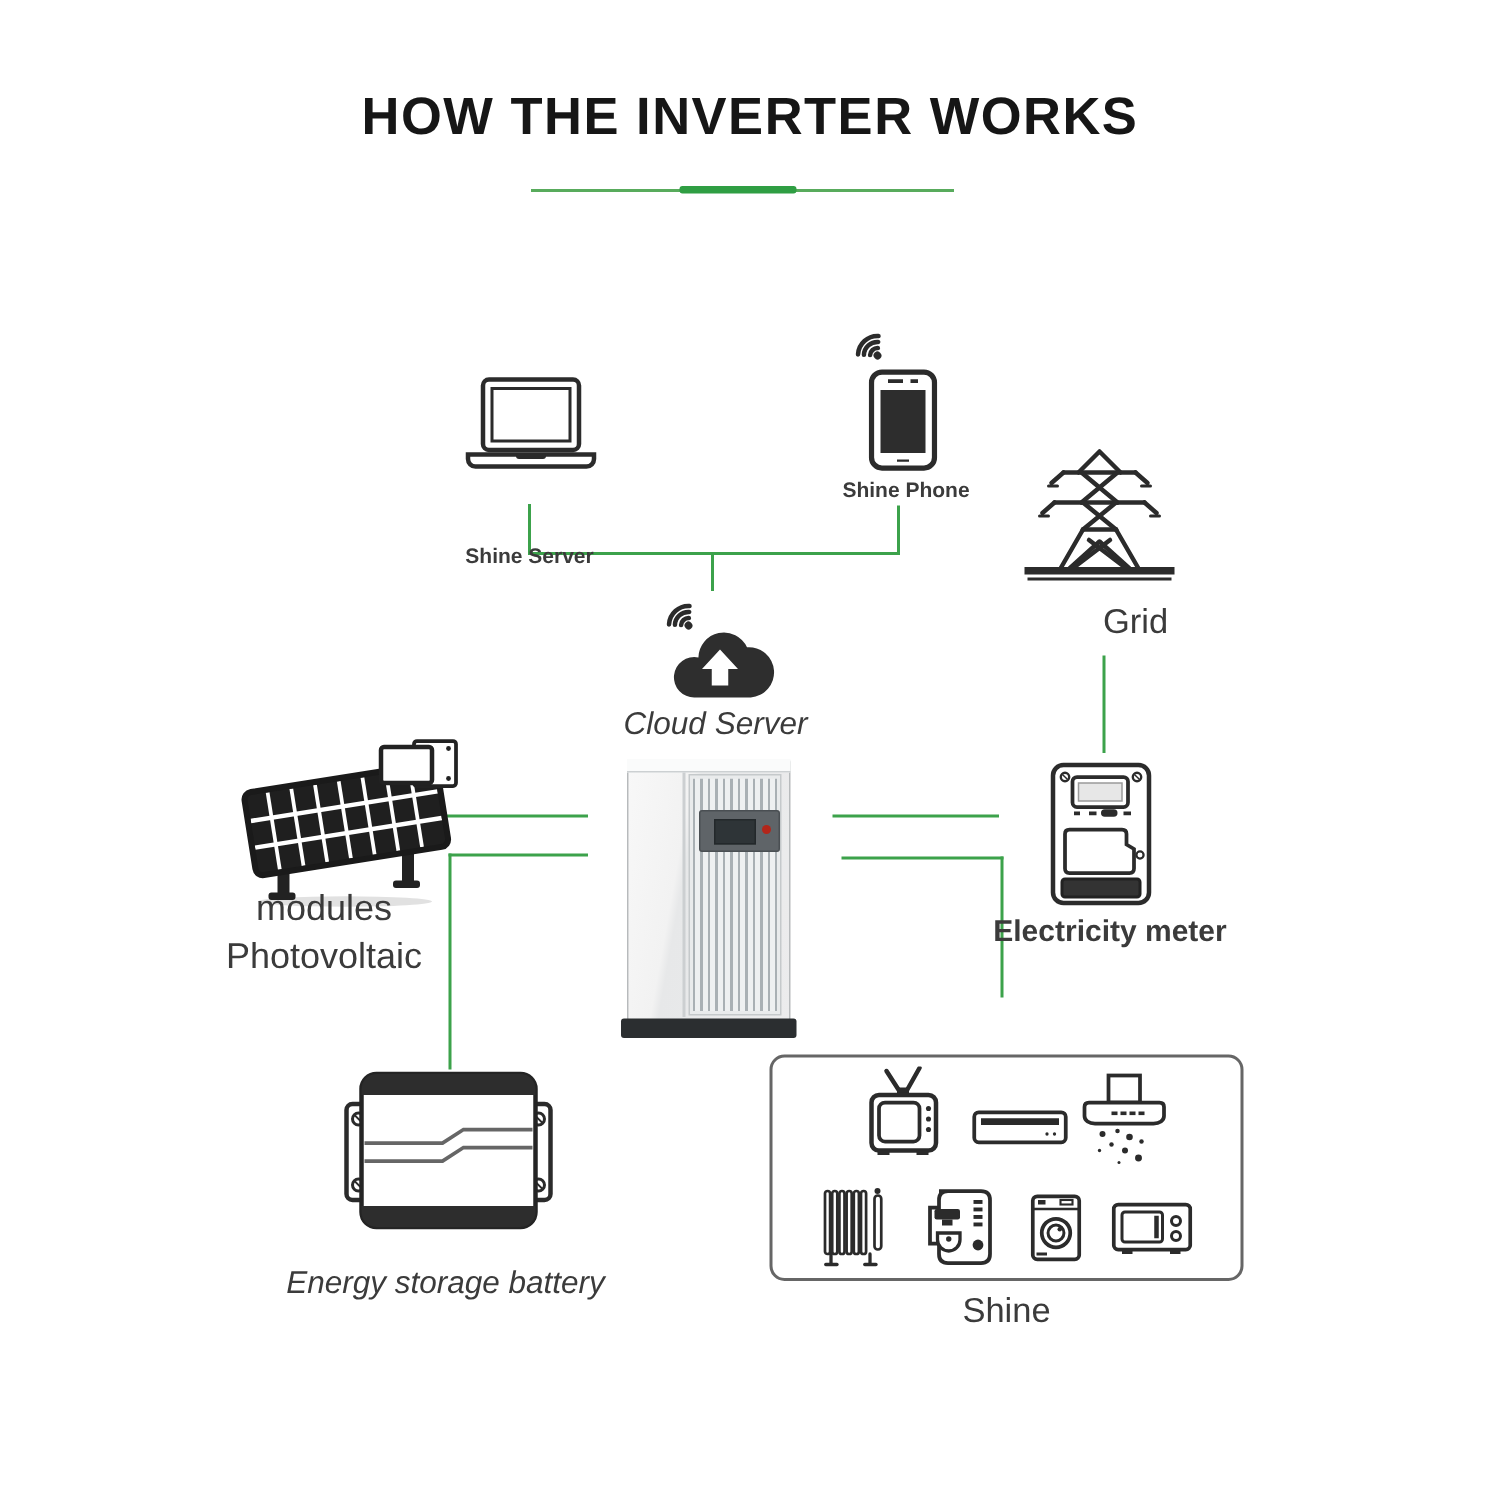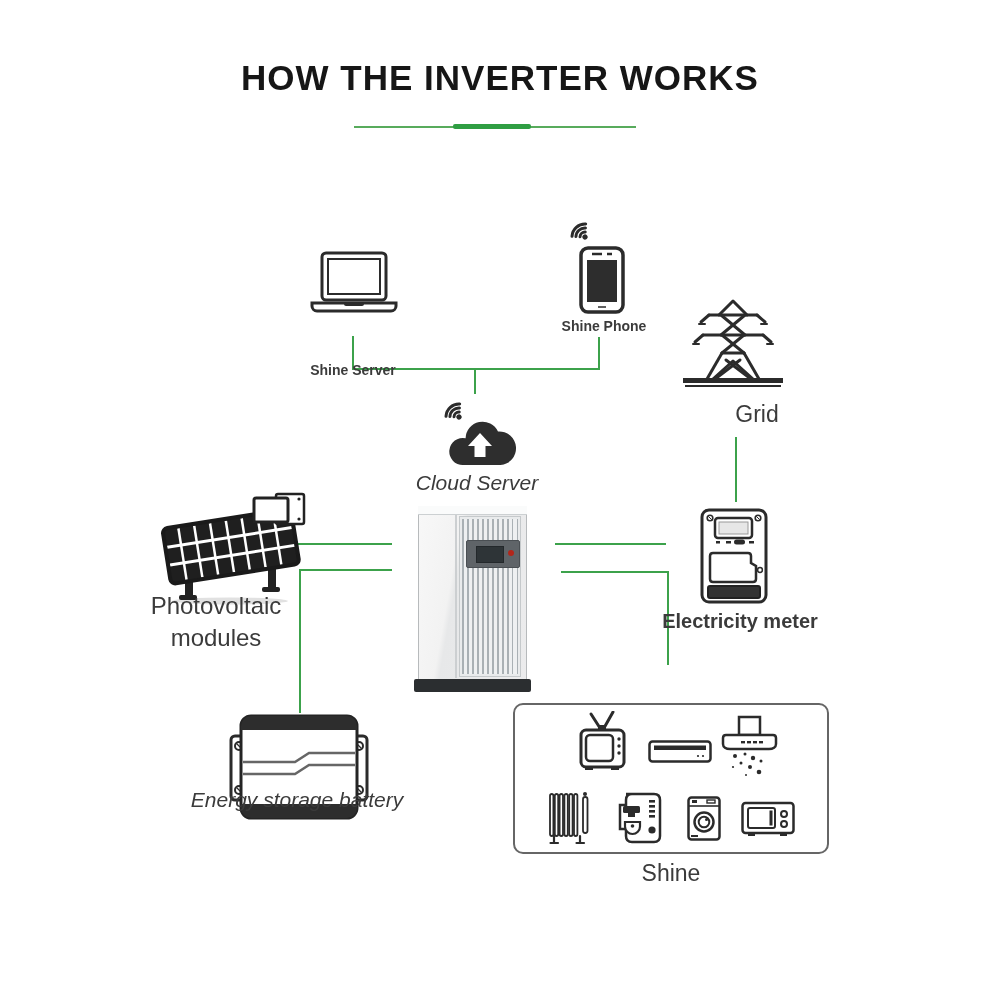--- a/index.html
+++ b/index.html
@@ -152,22 +152,22 @@
       <rect x="8" y="26" width="130" height="56" rx="5" fill="none" stroke="#1a1a1a" stroke-width="4"></rect>
     </g>
     <rect x="118" y="2" width="28" height="30" rx="2" fill="#fff" stroke="#222" stroke-width="2.5"></rect>
     <circle cx="123" cy="7" r="1.6" fill="#222"></circle>
       <circle cx="141" cy="7" r="1.6" fill="#222"></circle>
     <circle cx="123" cy="27" r="1.6" fill="#222"></circle>
       <circle cx="141" cy="27" r="1.6" fill="#222"></circle>
     <rect x="96" y="6" width="34" height="24" rx="2" fill="#fff" stroke="#222" stroke-width="3"></rect>
   </svg>
   <div class="node-label lbl-pv" style="left:216px;top:590px;">
+    <div>modules</div>
     <div>Photovoltaic</div>
-    <div>modules</div>
   </div>
 
   <div class="inverter">
     <div class="inv-body"></div>
     <div class="inv-top"></div>
     <div class="inv-vents"></div>
     <div class="inv-seam"></div>
     <div class="inv-panel">
       <div class="inv-screen"></div>
       <div class="inv-reddot"></div>
@@ -203,21 +203,21 @@
     <circle cx="130" cy="36" r="4" fill="#fff" stroke="#2b2b2b" stroke-width="2"></circle>
     <line x1="127.5" y1="33.5" x2="132.5" y2="38.5" stroke="#2b2b2b" stroke-width="1.2"></line>
     <circle cx="130" cy="80" r="4" fill="#fff" stroke="#2b2b2b" stroke-width="2"></circle>
     <line x1="127.5" y1="77.5" x2="132.5" y2="82.5" stroke="#2b2b2b" stroke-width="1.2"></line>
     <rect x="12" y="6" width="116" height="102" rx="10" fill="#fff" stroke="#242424" stroke-width="3"></rect>
     <path d="M22,6 h96 a10,10 0 0 1 10,10 v4 h-116 v-4 a10,10 0 0 1 10,-10 z" fill="#2d2d2d"></path>
     <path d="M12,94 h116 v4 a10,10 0 0 1 -10,10 h-96 a10,10 0 0 1 -10,-10 z" fill="#2d2d2d"></path>
     <polyline points="14,52 66,52 80,43 126,43" fill="none" stroke="#666" stroke-width="2.5"></polyline>
     <polyline points="14,64 66,64 80,55 126,55" fill="none" stroke="#666" stroke-width="2.5"></polyline>
   </svg>
-  <div class="node-label lbl-md" style="left:297px;top:788px;text-align:right;">Energy storage battery</div>
+  <div class="node-label lbl-md" style="left:297px;top:844px;text-align:right;">Energy storage battery</div>
 
   <div class="load-box">
 
     <svg class="abs" style="left:64px;top:6px;" width="48" height="60" viewBox="0 0 48 60">
       <line x1="12" y1="3" x2="21" y2="17" stroke="#2b2b2b" stroke-width="3" stroke-linecap="round"></line>
       <line x1="34" y1="1" x2="25" y2="17" stroke="#2b2b2b" stroke-width="3" stroke-linecap="round"></line>
       <rect x="19" y="14" width="8" height="6" fill="#2b2b2b"></rect>
       <rect x="2" y="19" width="43" height="37" rx="5" fill="#fff" stroke="#2b2b2b" stroke-width="3"></rect>
       <rect x="7" y="24" width="27" height="26" rx="4" fill="#fff" stroke="#2b2b2b" stroke-width="2.5"></rect>
       <circle cx="40" cy="28" r="1.7" fill="#2b2b2b"></circle>

